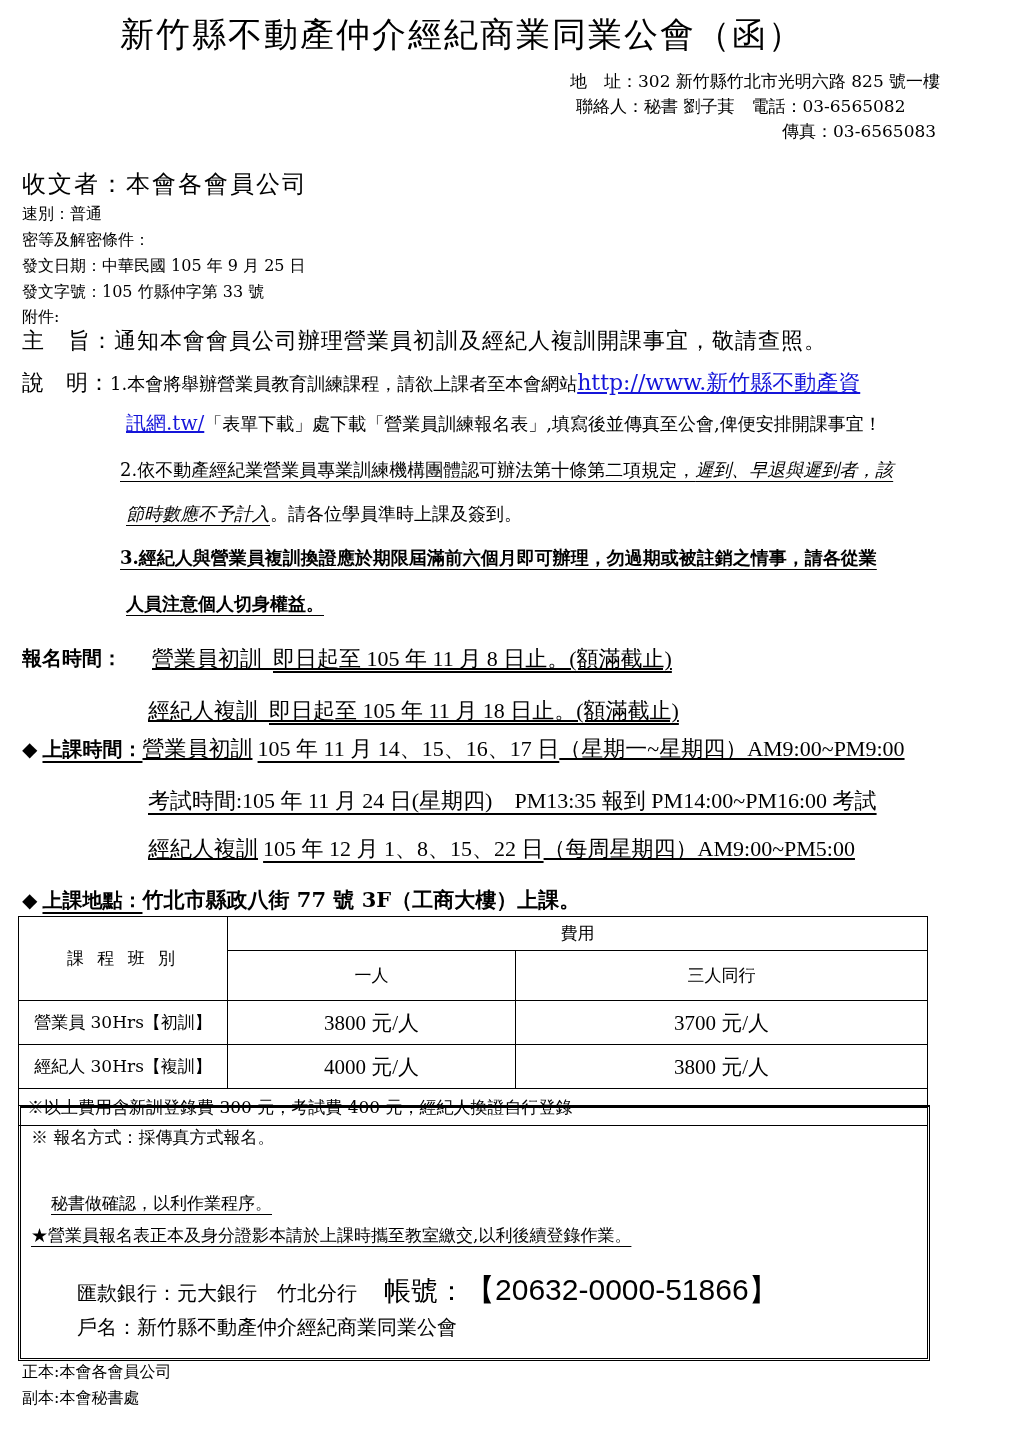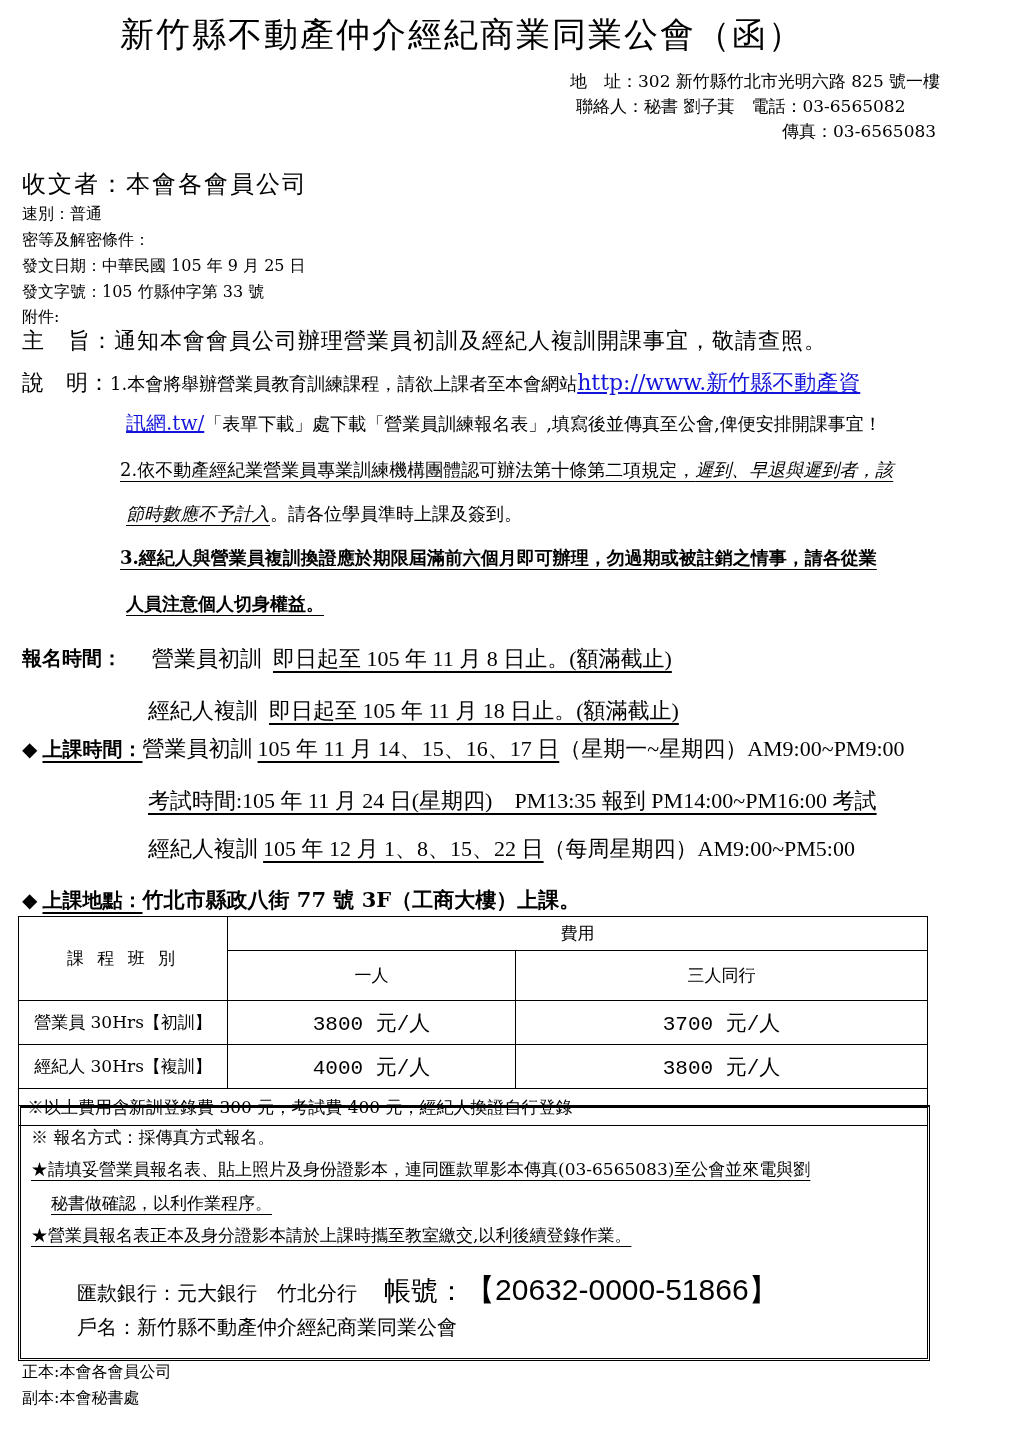--- a/index.html
+++ b/index.html
@@ -23,37 +23,37 @@
     }
     .contact { font-size: 17px; }
     .recipient { left: 22px; top: 168px; font-size: 24px; letter-spacing: 2px; }
     .meta { left: 22px; font-size: 16px; }
     .subject { left: 22px; top: 326px; font-size: 22px; letter-spacing: 1px; }
     .body-line { font-size: 20px; }
     .link { color: #1515d9; text-decoration: underline; }
     .ul { text-decoration: underline; text-underline-offset: 5px; }
     .italic { font-style: italic; }
     .bold { font-weight: bold; }
-    .sched { font-family: "Liberation Serif", serif; font-size: 22px; }
+    .sched { font-family: "Liberation Serif", serif; font-size: 22px; text-decoration: underline; }
     .sched-label { font-family: "Liberation Sans", sans-serif; font-weight: bold; font-size: 20px; }
     .diamond { font-size: 20px; }
 
     table.fees {
       position: absolute;
       left: 18px; top: 916px;
       width: 910px;
       border-collapse: collapse;
       font-size: 17px;
     }
     table.fees td {
       border: 1.5px solid #000;
       text-align: center;
       padding: 0;
     }
-    table.fees .price { font-family: Liberation Mono, monospace; font-size: 21px; }
+    table.fees .price { font-family: Liberation Serif, serif; font-size: 21px; }
     table.fees .note { text-align: left; padding-left: 8px; font-size: 17px; height: 36px; }
 
     .box {
       position: absolute;
       left: 18px; top: 1105px;
       width: 906px; height: 250px;
       border: 3px double #000;
       border-top: 3px solid #000;
     }
     .box-line { position: absolute; font-size: 17px; white-space: nowrap; }
@@ -138,21 +138,20 @@
     <td class="price">3800 元/人</td>
   </tr>
   <tr>
     <td colspan="3" class="note">※以上費用含新訓登錄費 300 元，考試費 400 元，經紀人換證自行登錄</td>
   </tr>
 </tbody>
   </table>
 
 <div class="box">
   <div class="box-line" style="left:10px; top:18px;">※  報名方式：採傳真方式報名。</div>
-  <div class="box-line ul" style="left:10px; top:50px;">★請填妥營業員報名表、貼上照片及身份證影本，連同匯款單影本傳真(03-6565083)至公會並來電與劉</div>
   <div class="box-line ul" style="left:30px; top:84px;">秘書做確認，以利作業程序。</div>
   <div class="box-line ul" style="left:10px; top:116px;">★營業員報名表正本及身分證影本請於上課時攜至教室繳交,以利後續登錄作業。</div>
   <div class="box-line" style="left:56px; top:162px;">
     <span class="bank">匯款銀行：元大銀行　竹北分行</span>&nbsp;&nbsp;&nbsp;&nbsp;&nbsp;<span style="font-size:27px;margin-top:8px;">帳號：</span><span class="acct">【20632-0000-51866】</span>
   </div>
   <div class="box-line bank" style="left:56px; top:206px;">戶名：新竹縣不動產仲介經紀商業同業公會</div>
 </div>
 
 <div class="abs footer" style="top:1362px;">正本:本會各會員公司</div>
 <div class="abs footer" style="top:1388px;">副本:本會秘書處</div>

